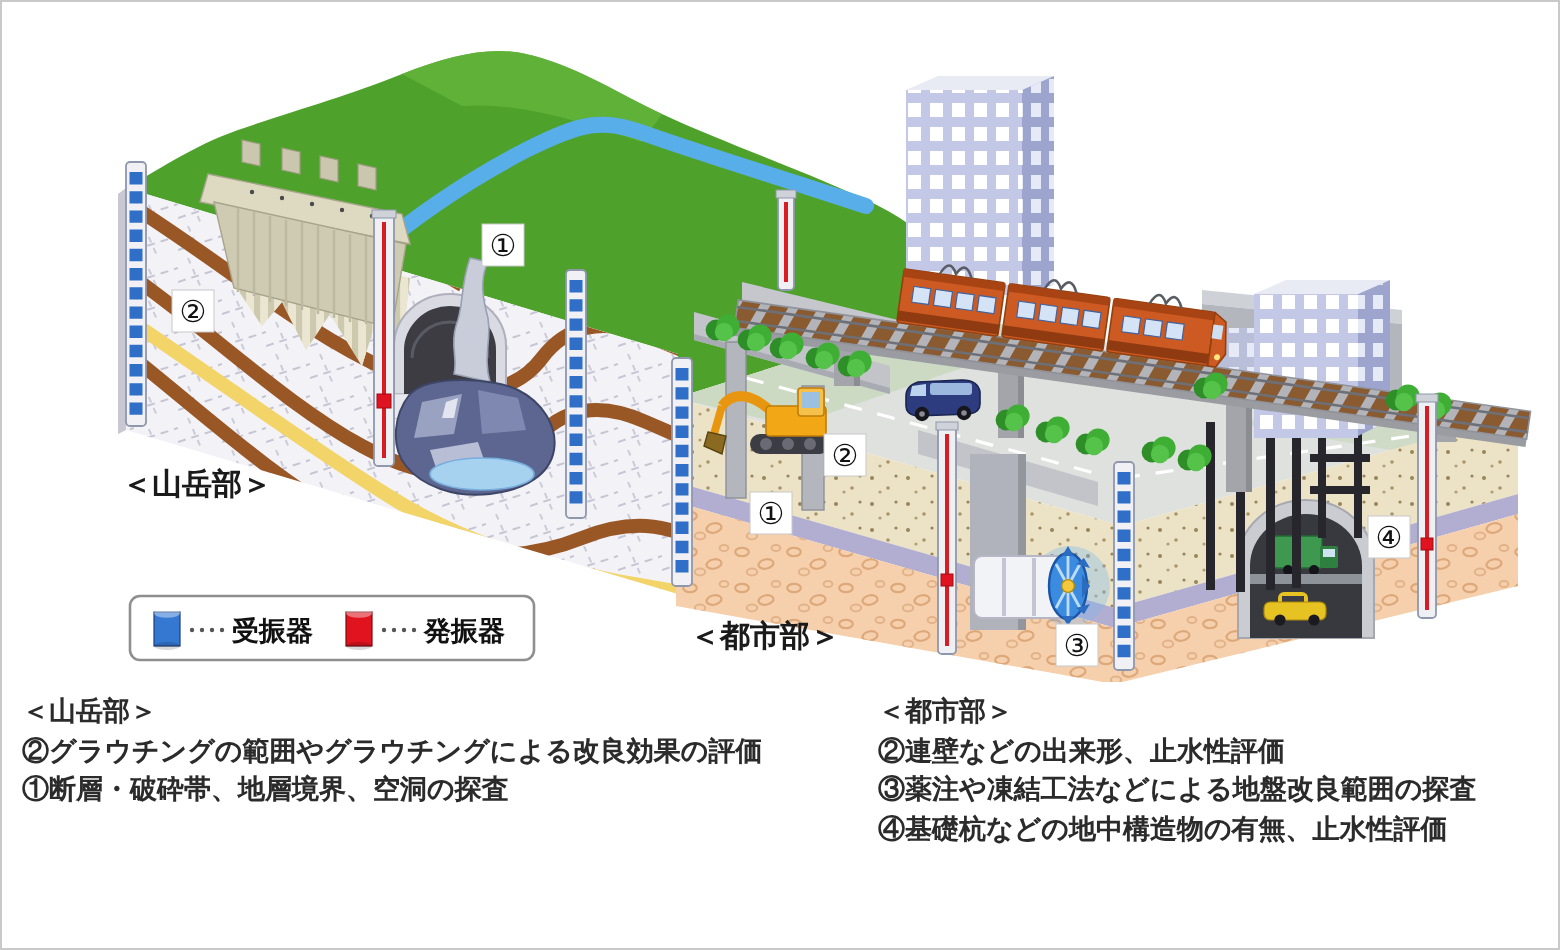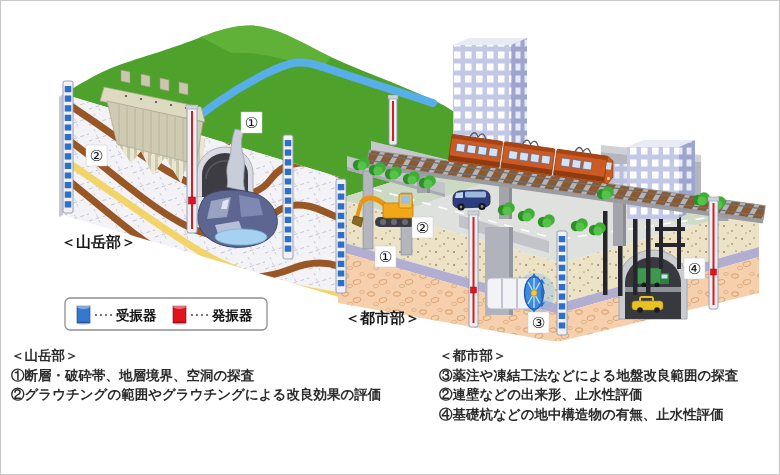--- a/index.html
+++ b/index.html
@@ -421,24 +421,24 @@
           <circle cx="196" cy="314" r="1.1"></circle>
       <circle cx="201" cy="314" r="1.1"></circle>
           <circle cx="206" cy="314" r="1.1"></circle>
     </g>
     <text class="legend-label" x="211" y="319">発振器</text>
   </g>
 </svg>
 
 <div class="notes notes-left">
   <div>＜山岳部＞</div>
+  <div>②グラウチングの範囲やグラウチングによる改良効果の評価</div>
   <div>①断層・破砕帯、地層境界、空洞の探査</div>
-  <div>②グラウチングの範囲やグラウチングによる改良効果の評価</div>
 </div>
 
 <div class="notes notes-right">
   <div>＜都市部＞</div>
+  <div>②連壁などの出来形、止水性評価</div>
   <div>③薬注や凍結工法などによる地盤改良範囲の探査</div>
-  <div>②連壁などの出来形、止水性評価</div>
   <div>④基礎杭などの地中構造物の有無、止水性評価</div>
 </div>
 
 </div>
 
 </body></html>

